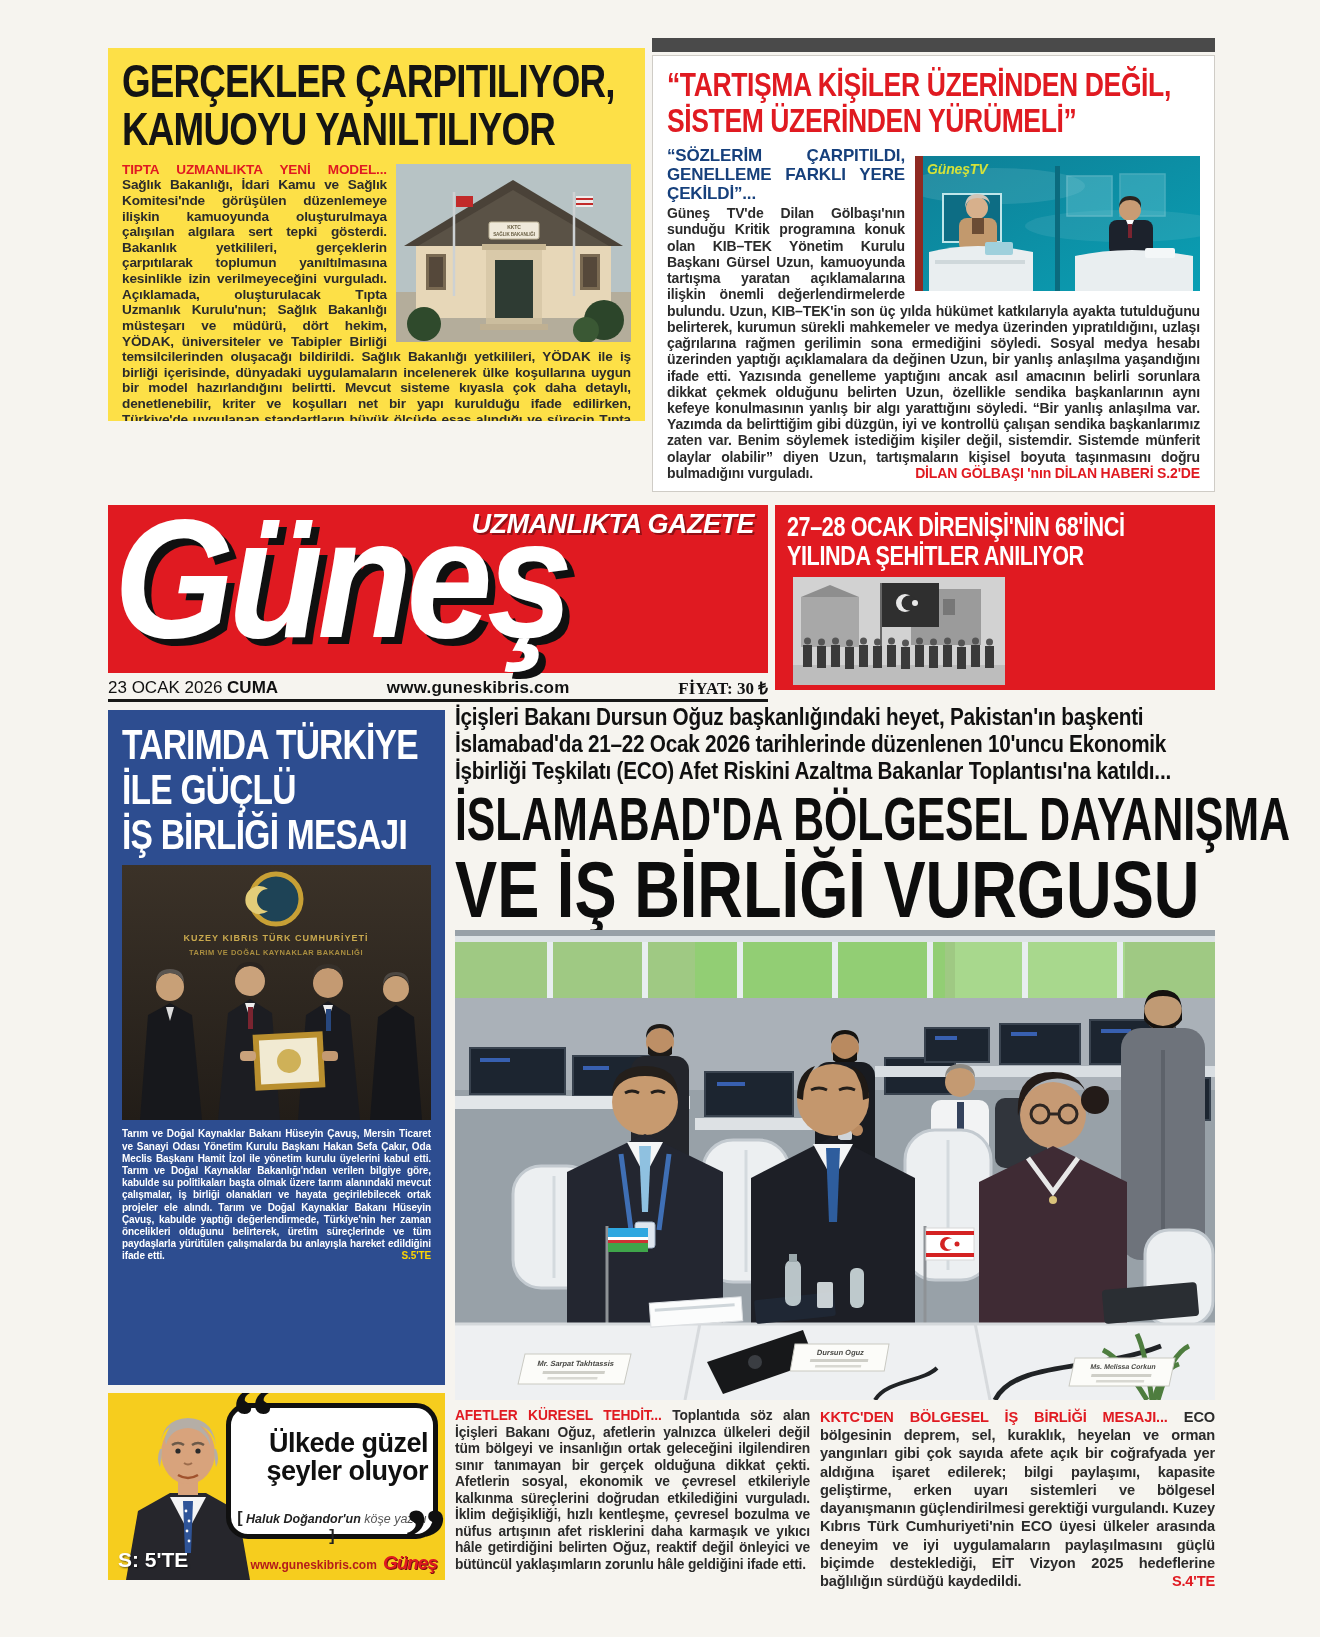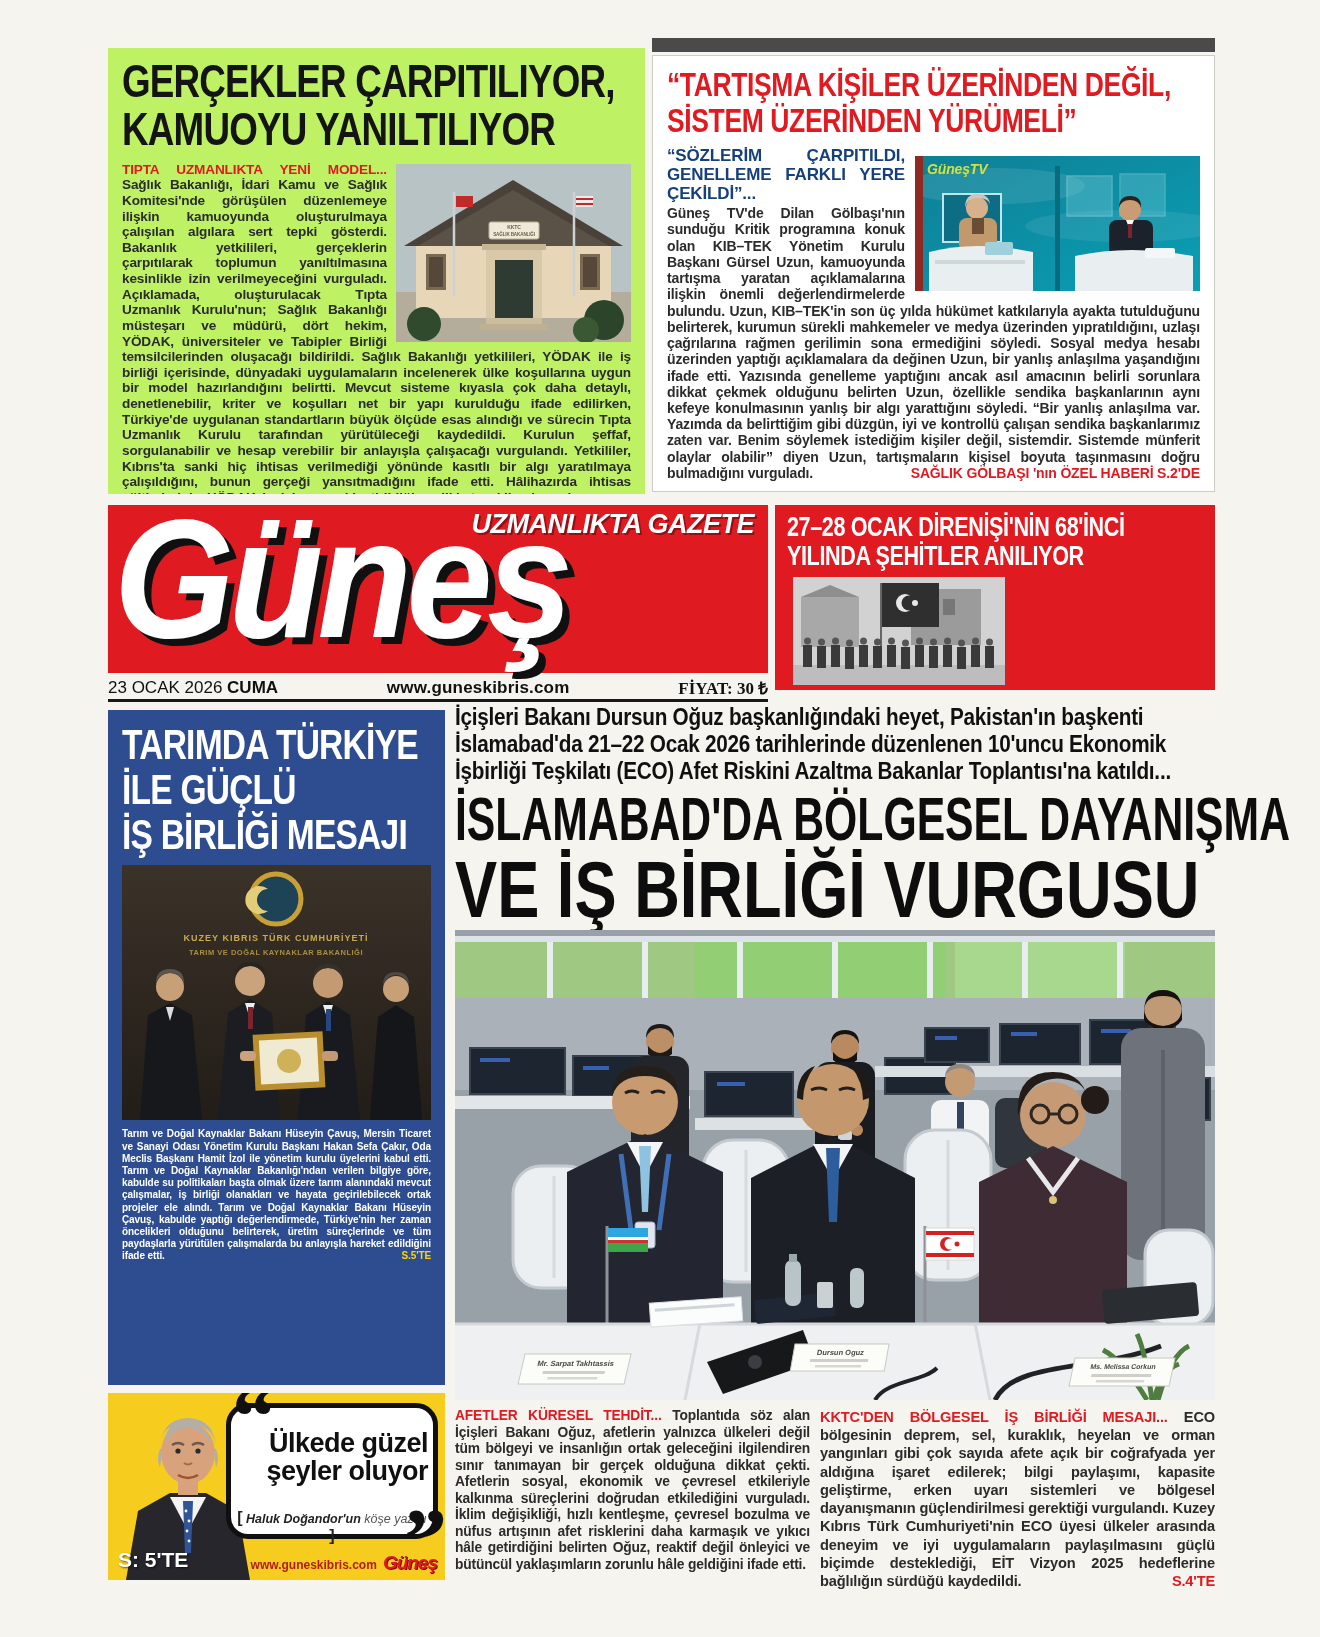--- a/index.html
+++ b/index.html
@@ -6,21 +6,21 @@
   html,body{background:#e9e7e2}
   body{font-family:"Liberation Sans",sans-serif}
   .page{position:relative;width:1320px;height:1637px;margin:0 auto;background:#f6f4ef;overflow:hidden}
   .abs{position:absolute}
   .cond{display:inline-block;transform:scaleX(var(--sx,.8));transform-origin:0 50%;white-space:nowrap}
 
   
   .topstrip{left:652px;top:38px;width:563px;height:14px;background:#4a4a4a}
 
   
-  .tl{left:108px;top:48px;width:537px;height:446px;background:#bef264;padding:10px 14px;overflow:hidden}
+  .tl{left:108px;top:48px;width:537px;height:373px;background:#fde047;padding:10px 14px;overflow:hidden}
   .tl h1{font-size:46px;line-height:1.04;color:#141414;letter-spacing:-1px}
   .newsbody{font-weight:bold;color:#2b2b2b;text-align:justify;letter-spacing:-.15px}
   .tl .newsbody{font-size:13.6px;line-height:1.15;margin-top:8px}
   .kicker-red{color:var(--red,#e01a21);font-weight:bold}
   .ref-red{color:var(--red,#e01a21);font-weight:bold;float:right}
   .ph{position:relative;overflow:hidden;background:#bbb}
   .ph svg{display:block;width:100%;height:100%}
   .tl .ph{float:right;width:235px;height:178px;margin:2px 0 6px 9px}
 
   
@@ -167,21 +167,21 @@
           <rect x="194" y="64" width="44" height="36" rx="8" fill="#1c222c"></rect>
           <polygon points="211,64 215,74 219,64" fill="#fff"></polygon>
           <rect x="213" y="68" width="4" height="14" fill="#7a2430"></rect>
           <path d="M160,100 Q215,88 278,100 L278,135 L160,135 Z" fill="#e9eef0"></path>
           <rect x="230" y="92" width="30" height="10" rx="2" fill="#f4f7f8"></rect>
           <text x="12" y="18" font-size="14" font-weight="bold" font-style="italic" fill="#d4e23a">GüneşTV</text>
         </svg>
       </span>
       <span class="kicker-blue">“SÖZLERİM ÇARPITILDI, GENELLEME FARKLI YERE ÇEKİLDİ”...</span>
       <span>Güneş TV'de Dilan Gölbaşı'nın sunduğu Kritik programına konuk olan KIB–TEK Yönetim Kurulu Başkanı Gürsel Uzun, kamuoyunda tartışma yaratan açıklamalarına ilişkin önemli değerlendirmelerde bulundu. Uzun, KIB–TEK'in son üç yılda hükümet katkılarıyla ayakta tutulduğunu belirterek, kurumun sürekli mahkemeler ve medya üzerinden yıpratıldığını, uzlaşı çağrılarına rağmen gerilimin sona ermediğini söyledi. Sosyal medya hesabı üzerinden yaptığı açıklamalara da değinen Uzun, bir yanlış anlaşılma yaşandığını ifade etti. Yazısında genelleme yaptığını ancak asıl amacının belirli sorunlara dikkat çekmek olduğunu belirten Uzun, özellikle sendika başkanlarının aynı kefeye konulmasının yanlış bir algı yarattığını söyledi. “Bir yanlış anlaşılma var. Yazımda da belirttiğim gibi düzgün, iyi ve kontrollü çalışan sendika başkanlarımız zaten var. Benim söylemek istediğim kişiler değil, sistemdir. Sistemde münferit olaylar olabilir” diyen Uzun, tartışmaların kişisel boyuta taşınmasını doğru bulmadığını vurguladı.</span>
-      <span class="byline">SAĞLIK GÖLBAŞI 'nın ÖZEL HABERİ S.2'DE</span>
+      <span class="byline">DİLAN GÖLBAŞI 'nın DİLAN HABERİ S.2'DE</span>
     </div>
   </article>
 
   <header class="abs masthead">
     <div class="tagline">UZMANLIKTA GAZETE</div>
     <div class="logo">Güneş</div>
   </header>
 
   <section class="abs redbox">
     <h2>

